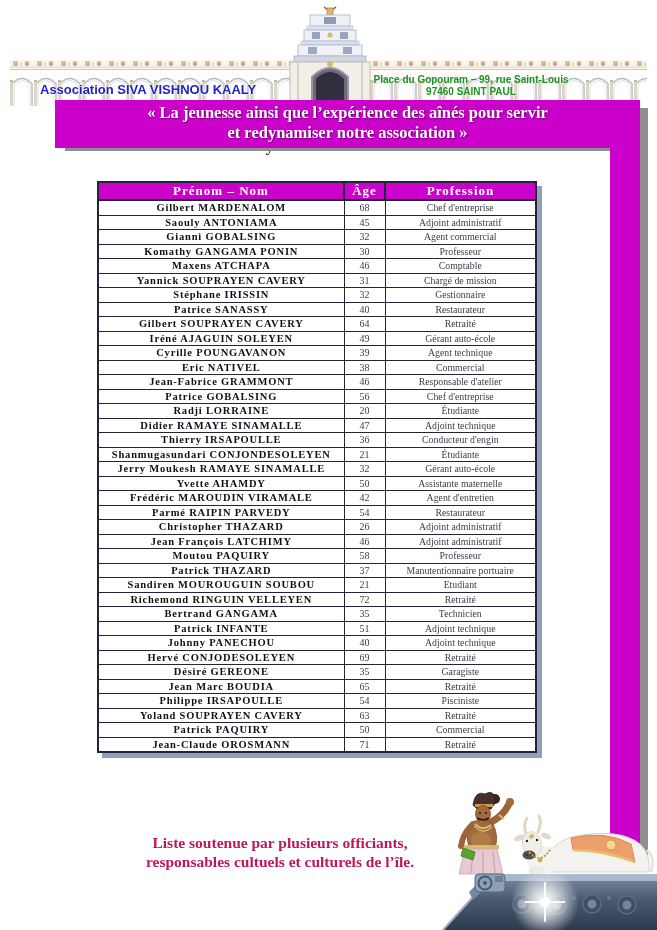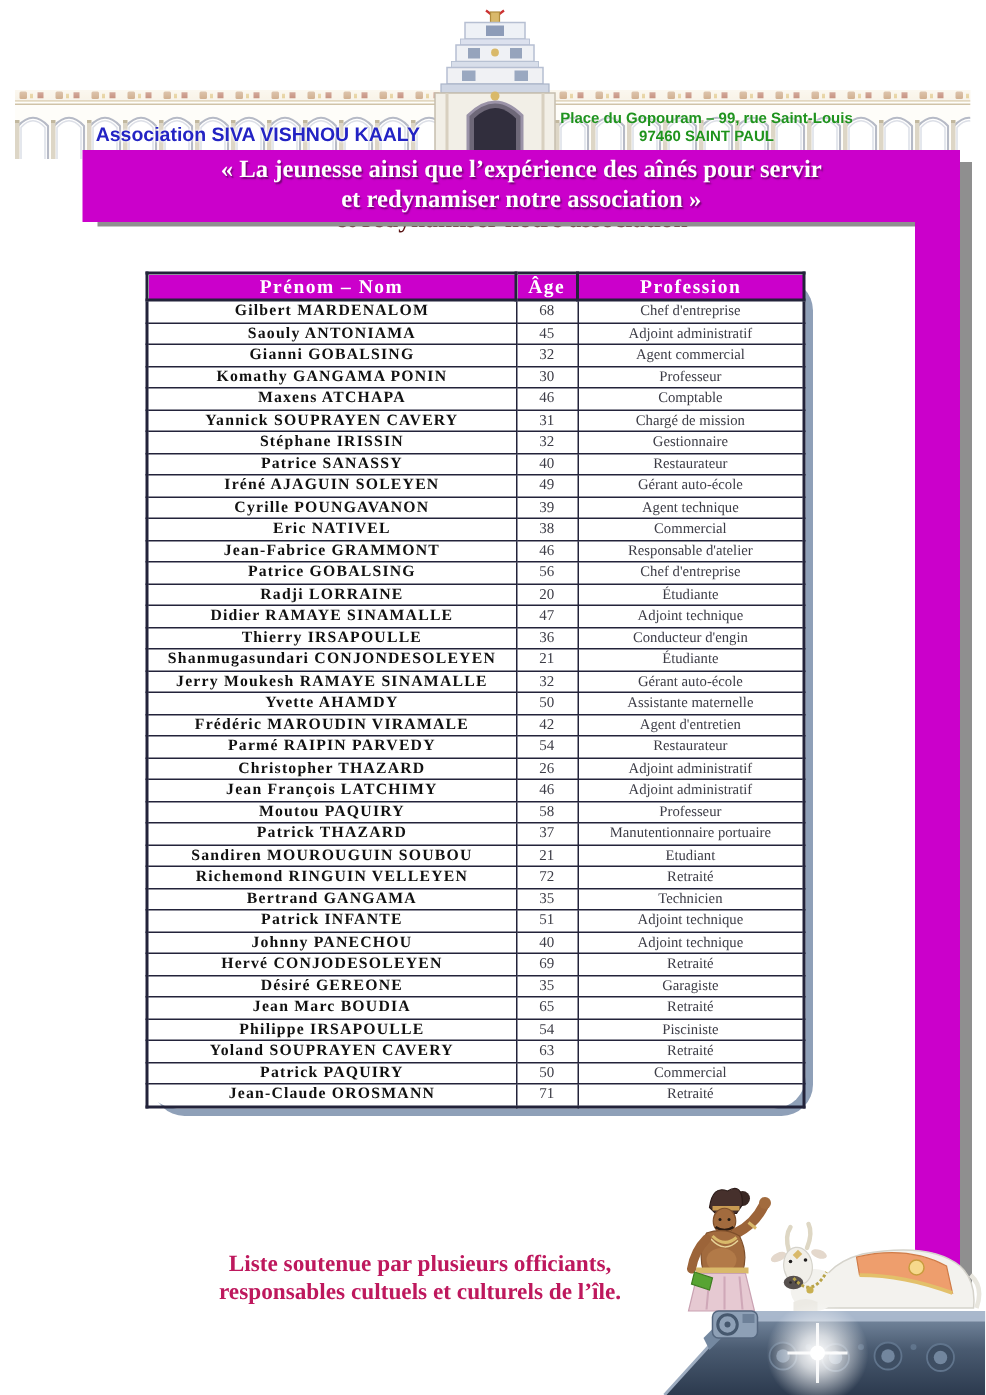--- a/index.html
+++ b/index.html
@@ -5,21 +5,21 @@
   html,body{margin:0;padding:0;background:#ffffff;}
   .page{position:relative;width:657px;height:930px;background:#ffffff;overflow:hidden;
         font-family:"Liberation Serif","DejaVu Serif",serif;}
 
   
   .arcade{position:absolute;left:10px;top:60px;width:637px;height:46px;z-index:0;}
   .gopuram{position:absolute;left:268px;top:4px;width:124px;height:101px;z-index:1;}
 
   .assoc-name{position:absolute;left:40px;top:82px;width:240px;z-index:2;
       font-family:"Liberation Sans","DejaVu Sans",sans-serif;font-weight:bold;
-      font-size:13px;color:#2323c4;text-align:right;
+      font-size:13px;color:#2323c4;text-align:left;
       text-shadow:0 0 2px #ffffff,0 0 2px #ffffff;}
   .address{position:absolute;left:360px;top:74px;width:222px;z-index:2;
       font-family:"Liberation Sans","DejaVu Sans",sans-serif;font-weight:bold;
       font-size:10px;line-height:11.5px;color:#1f931d;text-align:center;
       text-shadow:0 0 2px #ffffff;}
 
   
   .ghost-line{position:absolute;left:55px;top:136px;width:585px;z-index:1;
       font-size:17px;font-weight:bold;color:#5a1414;text-align:center;}
   .banner-shadow-h{position:absolute;left:65px;top:110px;width:583px;height:41px;
@@ -29,21 +29,21 @@
   .banner{position:absolute;left:55px;top:100px;width:585px;height:48px;background:#cb00cb;
       z-index:3;color:#ffffff;font-weight:bold;font-size:16.5px;line-height:19.5px;
       text-align:center;padding-top:3px;box-sizing:border-box;
       text-shadow:1px 1px 1px rgba(70,0,70,.65);}
   .right-bar{position:absolute;left:610px;top:100px;width:30px;height:757px;
       background:#cb00cb;z-index:3;}
 
   
   .members{position:absolute;left:97px;top:181px;width:420px;z-index:4;
       border-collapse:collapse;table-layout:fixed;
-      box-shadow:5px 5px 0 #8fa0b8;background:#ffffff;border-radius:21px;}
+      box-shadow:5px 5px 0 #8fa0b8;background:#ffffff;}
   .members th,.members td{border:1px solid #23233a;text-align:center;vertical-align:middle;
       padding:0 2px;overflow:hidden;white-space:nowrap;}
   .members th{background:#cb00cb;color:#ffffff;font-size:13px;font-weight:bold;
       height:16px;letter-spacing:1px;border:2px solid #23233a;}
   .members td{height:13.5px;}
   .members{border:2px solid #23233a;}
   .col-name{width:240px;font-weight:bold;color:#111111;font-size:10.5px;letter-spacing:.8px;}
   .col-age{width:35px;color:#3c3c46;font-size:10px;}
   .col-profession{width:145px;color:#3c3c46;font-size:9.8px;}
 
@@ -165,20 +165,25 @@
           <td class="col-name">Stéphane IRISSIN</td>
           <td class="col-age">32</td>
           <td class="col-profession">Gestionnaire</td>
         </tr>
         <tr>
           <td class="col-name">Patrice SANASSY</td>
           <td class="col-age">40</td>
           <td class="col-profession">Restaurateur</td>
         </tr>
         <tr>
+          <td class="col-name">Gilbert SOUPRAYEN CAVERY</td>
+          <td class="col-age">64</td>
+          <td class="col-profession">Retraité</td>
+        </tr>
+        <tr>
           <td class="col-name">Iréné AJAGUIN SOLEYEN</td>
           <td class="col-age">49</td>
           <td class="col-profession">Gérant auto-école</td>
         </tr>
         <tr>
           <td class="col-name">Cyrille POUNGAVANON</td>
           <td class="col-age">39</td>
           <td class="col-profession">Agent technique</td>
         </tr>
         <tr>

